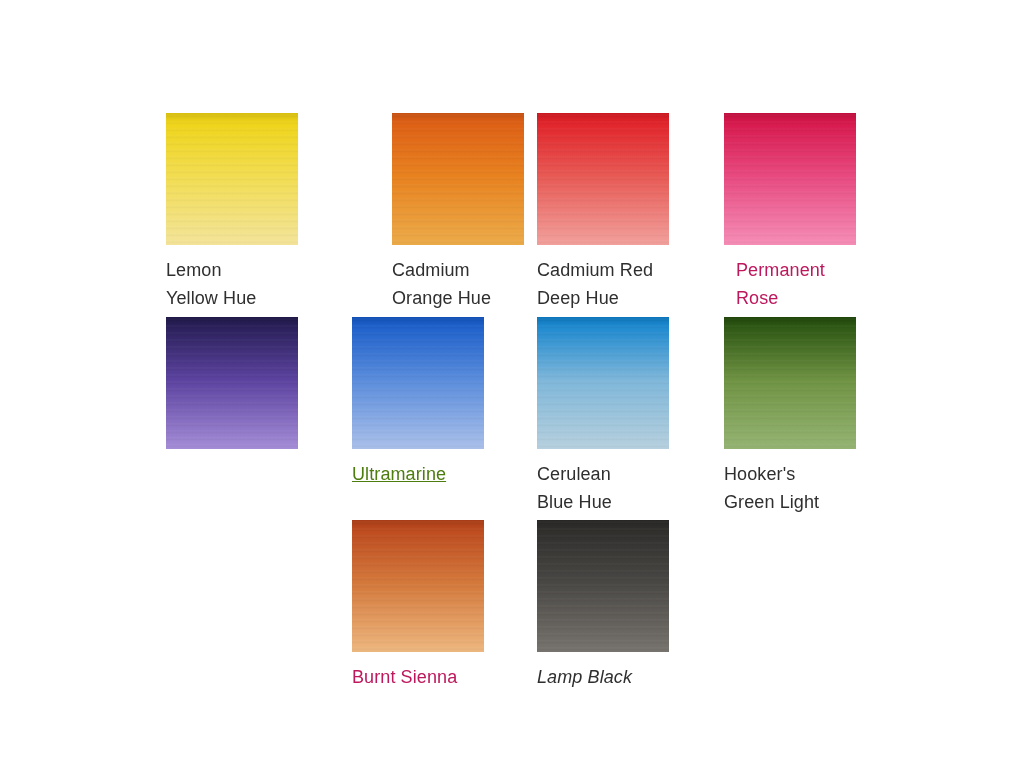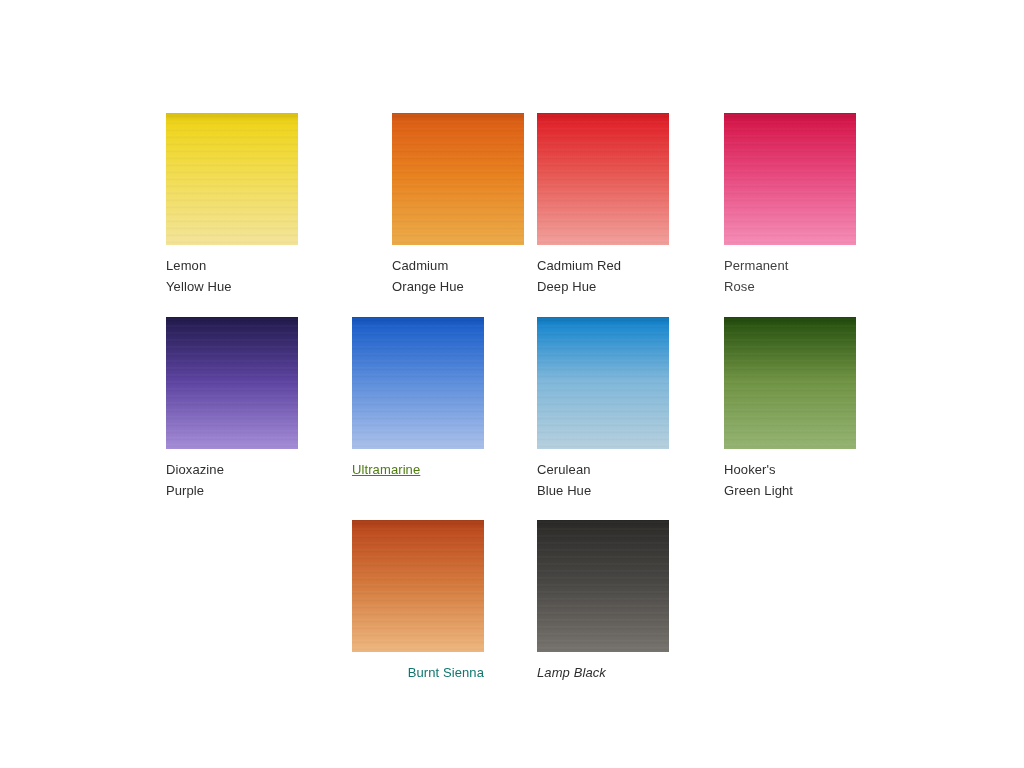--- a/index.html
+++ b/index.html
@@ -61,21 +61,21 @@
     left: 0;
     right: 0;
     top: 0;
     height: 10px;
     background: linear-gradient(to bottom, rgba(0,0,0,0.10), rgba(0,0,0,0));
     pointer-events: none;
   }
 
   .swatch-label {
     margin-top: 11px;
-    font-size: 13px;
+    font-size: 18px;
     line-height: 1.58;
     color: #2f2f2f;
     letter-spacing: 0.1px;
     white-space: pre-line;
   }
 </style>
 </head>
 <body style="background: rgb(255, 255, 255);">
 
 <div id="swatch-board">
@@ -105,31 +105,29 @@
       </div>
       <div class="swatch-label" style="color: rgb(47, 47, 47);">Cadmium Red
 Deep Hue</div>
     </div>
     <div class="swatch-cell" style="left: 724px; top: 113px;">
       <div class="swatch-chip">
         <div class="swatch-paint" style="background: linear-gradient(rgb(212, 17, 69) 0%, rgb(232, 74, 128) 48%, rgb(245, 141, 182) 100%);"></div>
         <div class="swatch-topedge"></div>
         <div class="swatch-grain"></div>
       </div>
-      <div class="swatch-label" style="color: #404040;">Permanent
+      <div class="swatch-label" style="color: #be185d; margin-left: 12px;">Permanent
 Rose</div>
     </div>
     <div class="swatch-cell" style="left: 166px; top: 317px;">
       <div class="swatch-chip">
         <div class="swatch-paint" style="background: linear-gradient(rgb(34, 26, 78) 0%, rgb(92, 67, 160) 48%, rgb(165, 141, 216) 100%);"></div>
         <div class="swatch-topedge"></div>
         <div class="swatch-grain"></div>
       </div>
-      <div class="swatch-label" style="color: rgb(47, 47, 47);">Dioxazine
-Purple</div>
     </div>
     <div class="swatch-cell" style="left: 352px; top: 317px;">
       <div class="swatch-chip">
         <div class="swatch-paint" style="background: linear-gradient(rgb(20, 89, 200) 0%, rgb(91, 141, 220) 48%, rgb(170, 192, 234) 100%);"></div>
         <div class="swatch-topedge"></div>
         <div class="swatch-grain"></div>
       </div>
       <div class="swatch-label" style="color: #4d7c0f; text-decoration: underline;">Ultramarine</div>
     </div>
     <div class="swatch-cell" style="left: 724px; top: 317px;">
@@ -149,21 +147,21 @@
       </div>
       <div class="swatch-label" style="color: rgb(47, 47, 47);">Cerulean
 Blue Hue</div>
     </div>
     <div class="swatch-cell" style="left: 352px; top: 520px;">
       <div class="swatch-chip">
         <div class="swatch-paint" style="background: linear-gradient(rgb(185, 67, 26) 0%, rgb(212, 121, 60) 48%, rgb(238, 183, 127) 100%);"></div>
         <div class="swatch-topedge"></div>
         <div class="swatch-grain"></div>
       </div>
-      <div class="swatch-label" style="color: #0f766e; text-align: right;">Burnt Sienna</div>
+      <div class="swatch-label" style="color: #be185d;">Burnt Sienna</div>
     </div>
     <div class="swatch-cell" style="left: 537px; top: 520px; font-style: italic;">
       <div class="swatch-chip">
         <div class="swatch-paint" style="background: linear-gradient(rgb(43, 42, 40) 0%, rgb(74, 72, 69) 48%, rgb(119, 115, 110) 100%);"></div>
         <div class="swatch-topedge"></div>
         <div class="swatch-grain"></div>
       </div>
       <div class="swatch-label" style="color: rgb(47, 47, 47);">Lamp Black</div>
     </div>
   </div>

